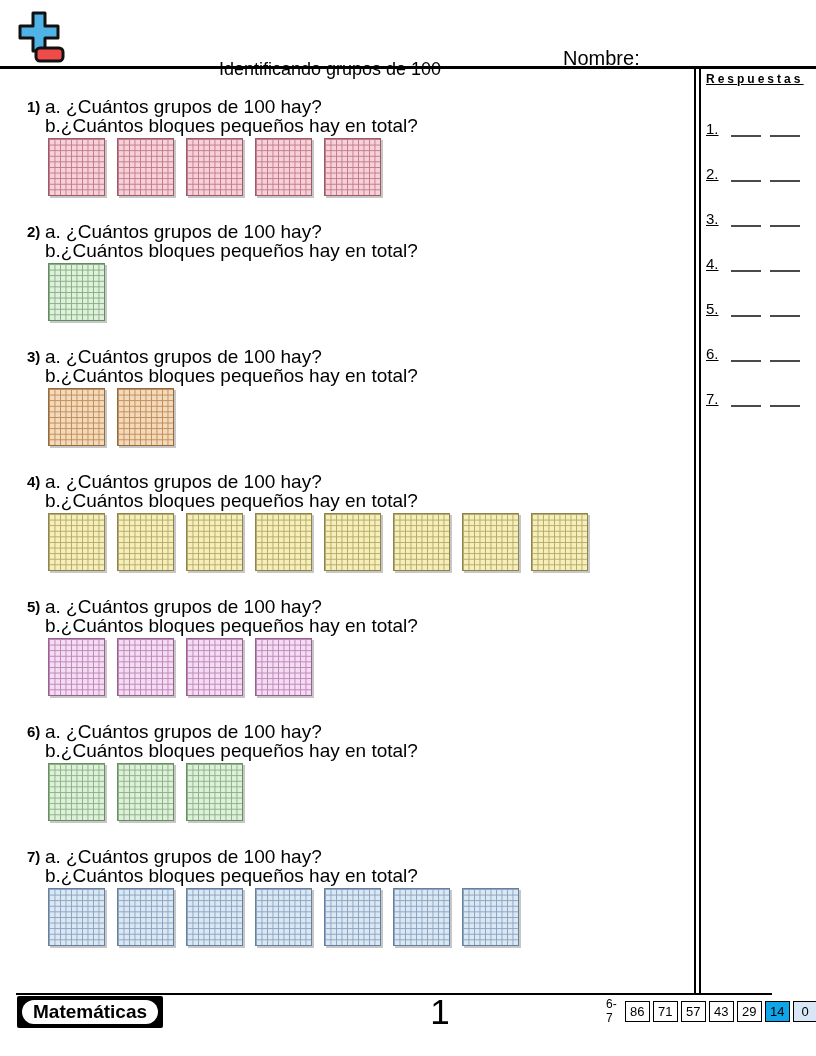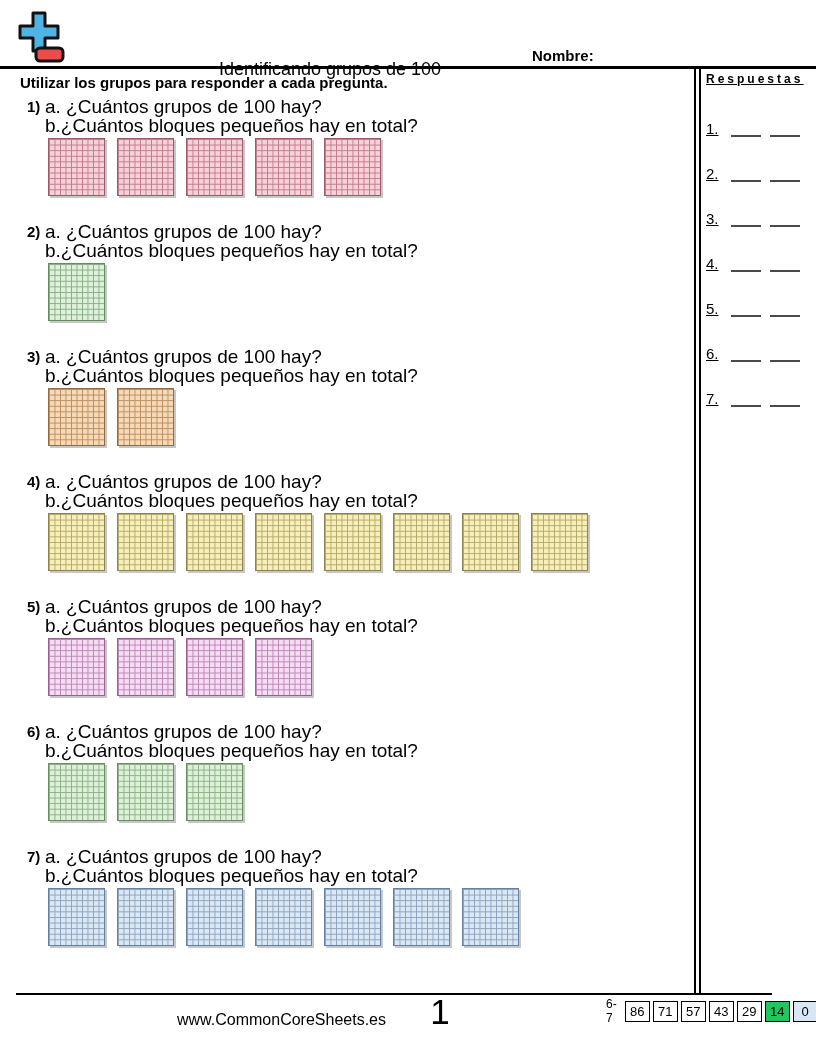--- a/index.html
+++ b/index.html
@@ -13,21 +13,21 @@
     color: #000;
     overflow: hidden;
   }
 
   
   .logo { position: absolute; left: 14px; top: 8px; }
   .title {
     position: absolute; top: 59px; left: 0; width: 660px;
     text-align: center; font-size: 18px;
   }
-  .nombre { position: absolute; top: 47px; left: 532px; font-size: 15px; font-weight: bold; }
+  .nombre { position: absolute; top: 47px; left: 563px; font-size: 20px; }
   .header-rule { position: absolute; top: 66px; left: 0; width: 816px; height: 3px; background: #000; }
 
   
   .instructions {
     position: absolute; top: 74px; left: 20px; width: 665px;
     font-size: 15px; font-weight: bold;
   }
   .questions { position: absolute; top: 97px; left: 20px; width: 668px; }
   .question { margin-bottom: 26px; }
   .qrow { display: flex; }
@@ -82,21 +82,20 @@
   <div class="logo">
     <svg width="52" height="56" viewBox="0 0 52 56" aria-hidden="true">
       <path d="M19 5 h12 v13 h13 v12 h-13 v13 h-12 v-13 H6 V18 h13 Z" fill="#4fb3e5" stroke="#111" stroke-width="3" stroke-linejoin="round"></path>
       <rect x="22" y="40" width="27" height="13" rx="4" fill="#ef4b4b" stroke="#111" stroke-width="3"></rect>
     </svg>
   </div>
   <div class="title">Identificando grupos de 100</div>
   <div class="nombre">Nombre:</div>
   <div class="header-rule"></div>
 
-  <div class="instructions">Utilizar los grupos para responder a cada pregunta.</div>
   <div class="questions">
       <div class="question">
         <div class="qrow">
           <div class="qnum">1)</div>
           <div class="qlines">
             <div>a. ¿Cuántos grupos de 100 hay?</div>
             <div>b.¿Cuántos bloques pequeños hay en total?</div>
           </div>
         </div>
         <div class="blocks">
@@ -236,28 +235,30 @@
         </div>
         <div class="answer-item">
           <span class="anum">7.</span>
           <span class="blank"></span>
           <span class="blank"></span>
         </div>
       </div>
   </div>
 
   <div class="footer-rule"></div>
-  <div class="website">www.CommonCoreSheets.es</div>
+  <div class="badge">
+    <span class="badge-pill">Matemáticas</span>
+  </div>
   <div class="page-num">1</div>
   <div class="score">
     <span class="score-label">6-7</span>
     <span class="score-cells">
         <span class="score-cell">86</span>
         <span class="score-cell">71</span>
         <span class="score-cell">57</span>
         <span class="score-cell">43</span>
         <span class="score-cell">29</span>
-        <span class="score-cell" style="background: #22c55e;">14</span>
+        <span class="score-cell" style="background: #0ea5e9;">14</span>
         <span class="score-cell" style="background: rgb(216, 230, 246);">0</span>
       </span>
   </div>
 
 </div>
 
 </body></html>

